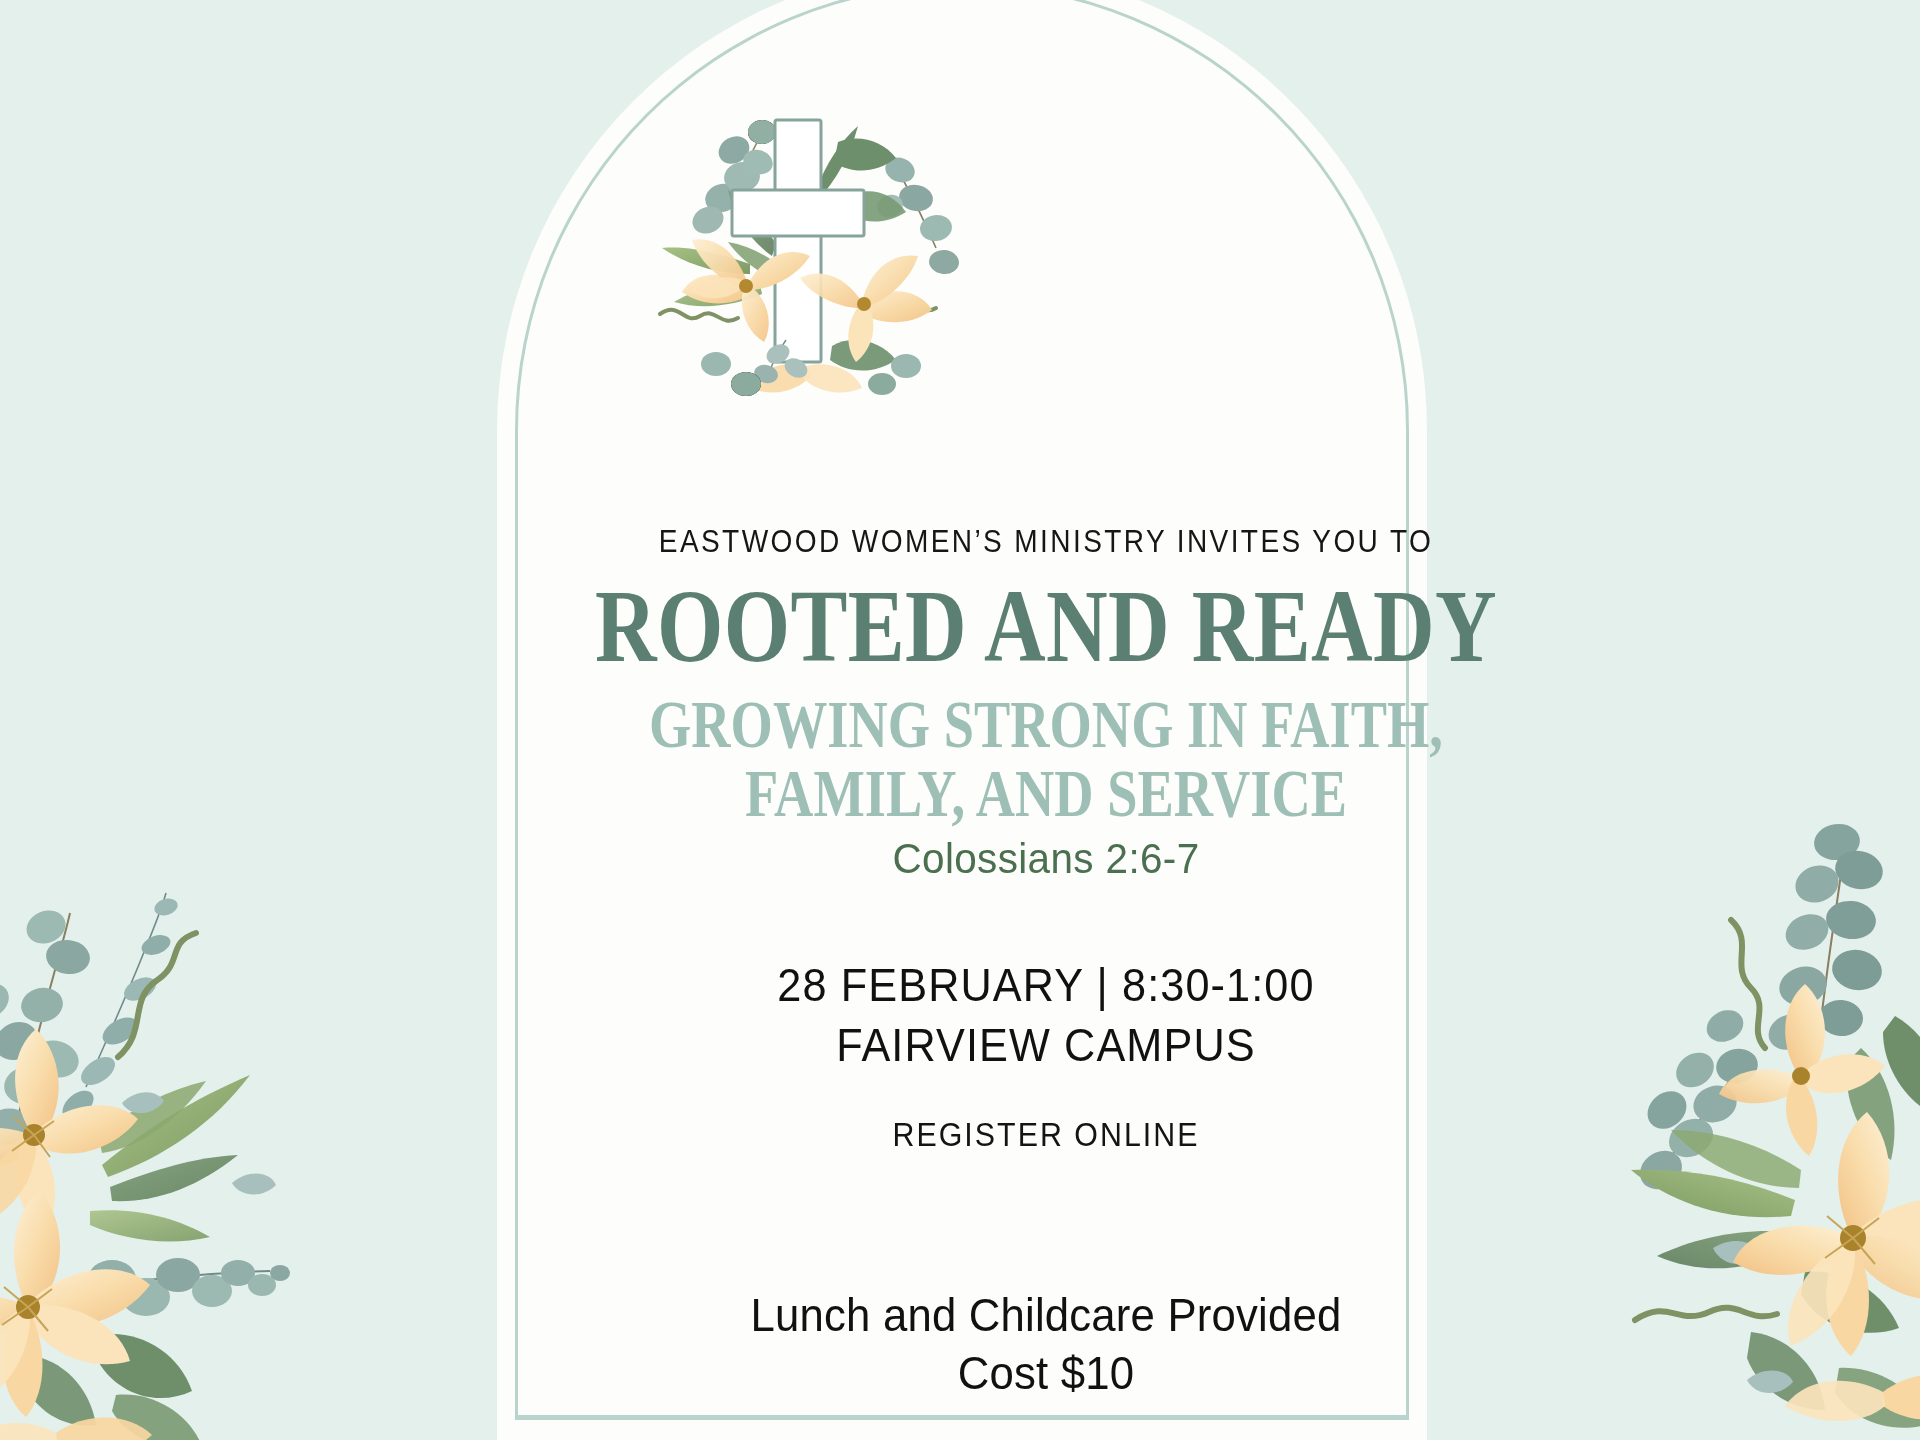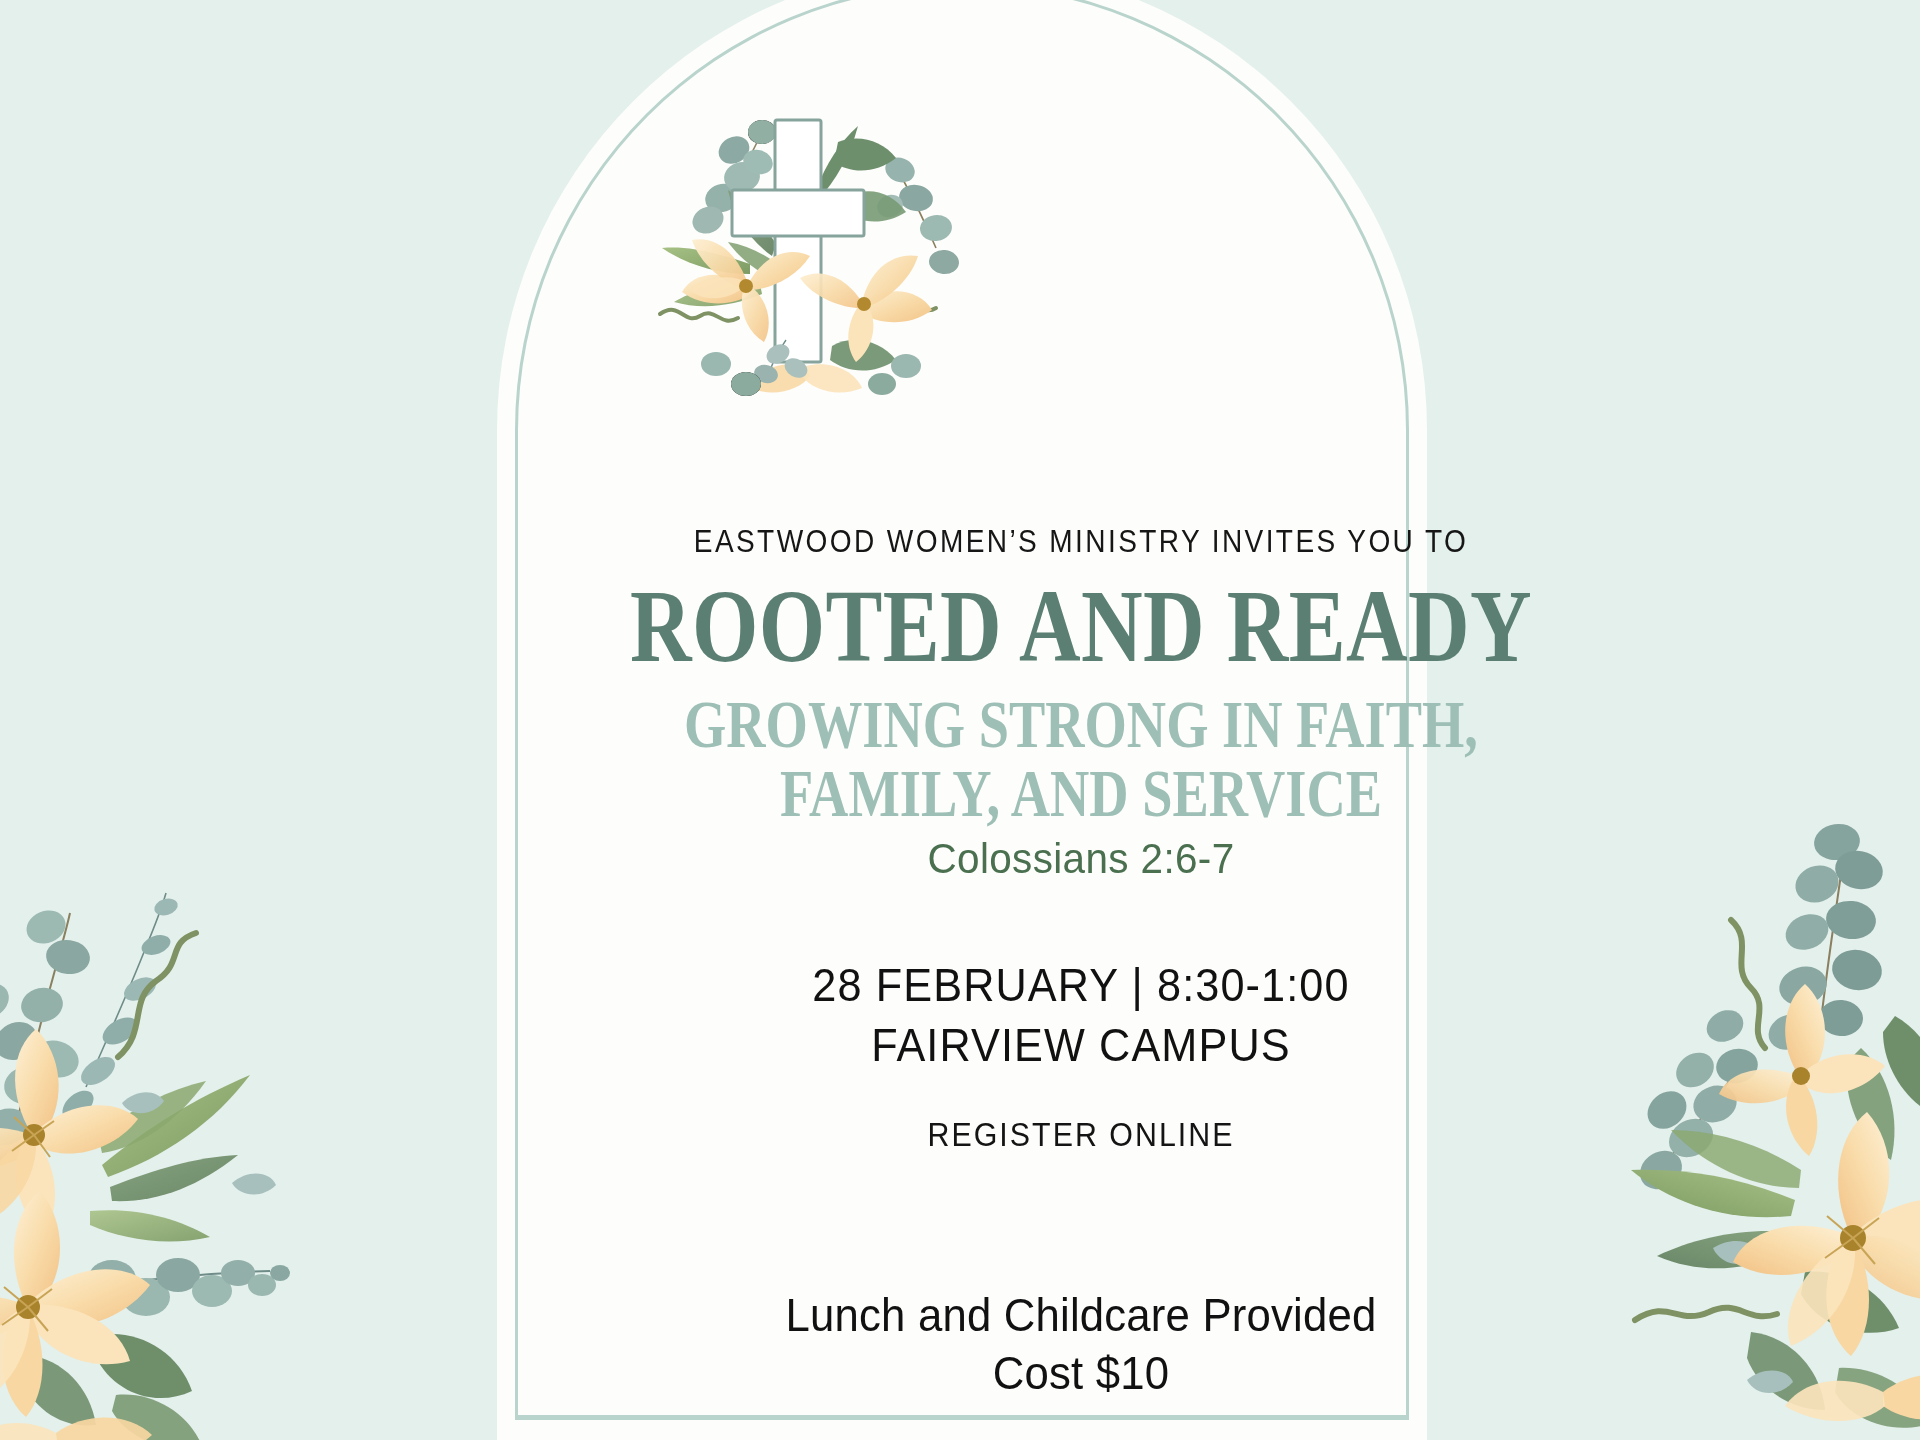--- a/index.html
+++ b/index.html
@@ -39,21 +39,21 @@
     bottom: 20px;
     border: 3px solid #b9d4cc;
     border-bottom-width: 5px;
     border-radius: 447px 447px 0 0;
     box-sizing: border-box;
   }
 
   
   .content {
     position: absolute;
-    left: 523px;
+    left: 488px;
     top: 0;
     width: 1116px;
     height: 1440px;
     text-align: center;
     z-index: 6;
     pointer-events: none;
   }
   .content > * { pointer-events: auto; }
 
   .kicker {

